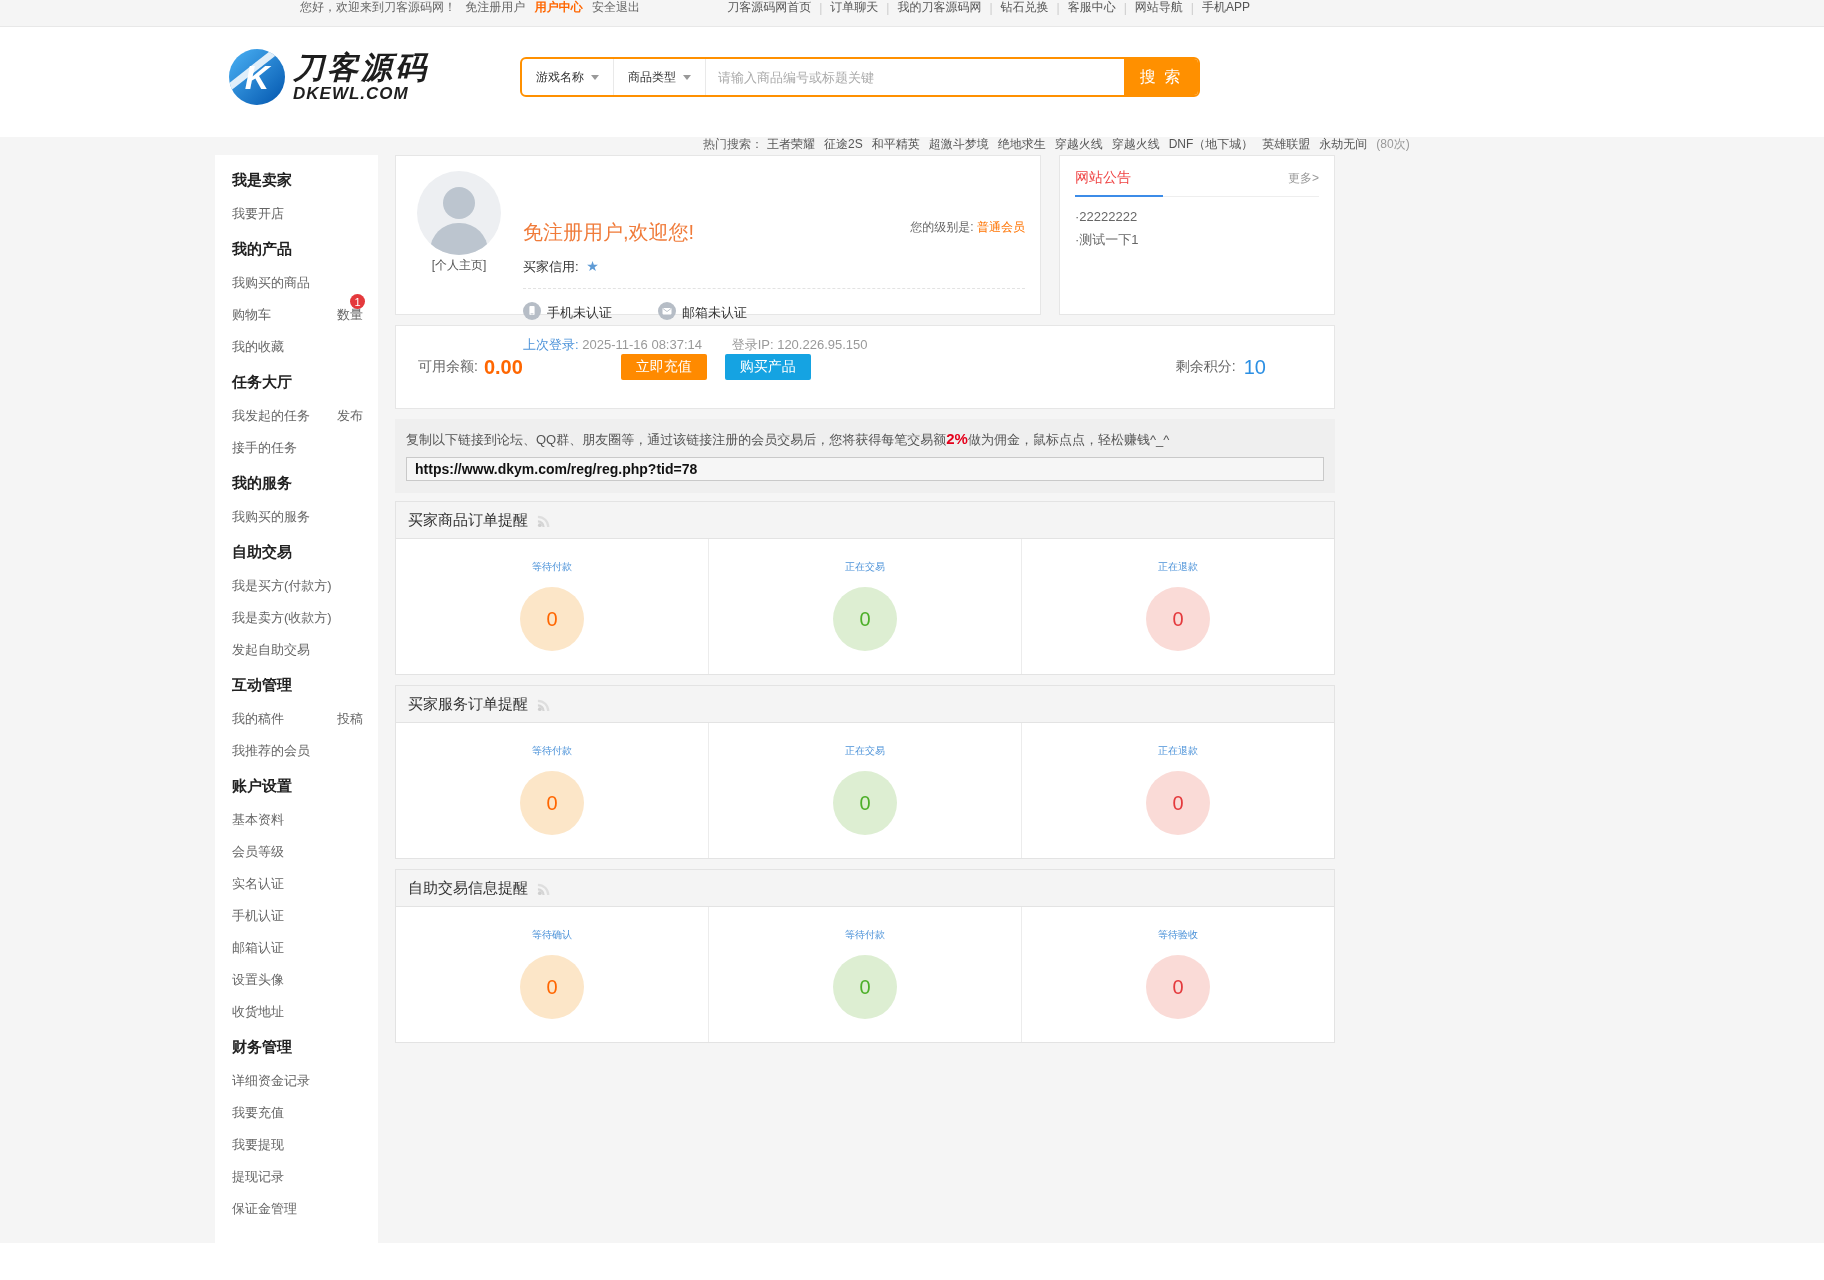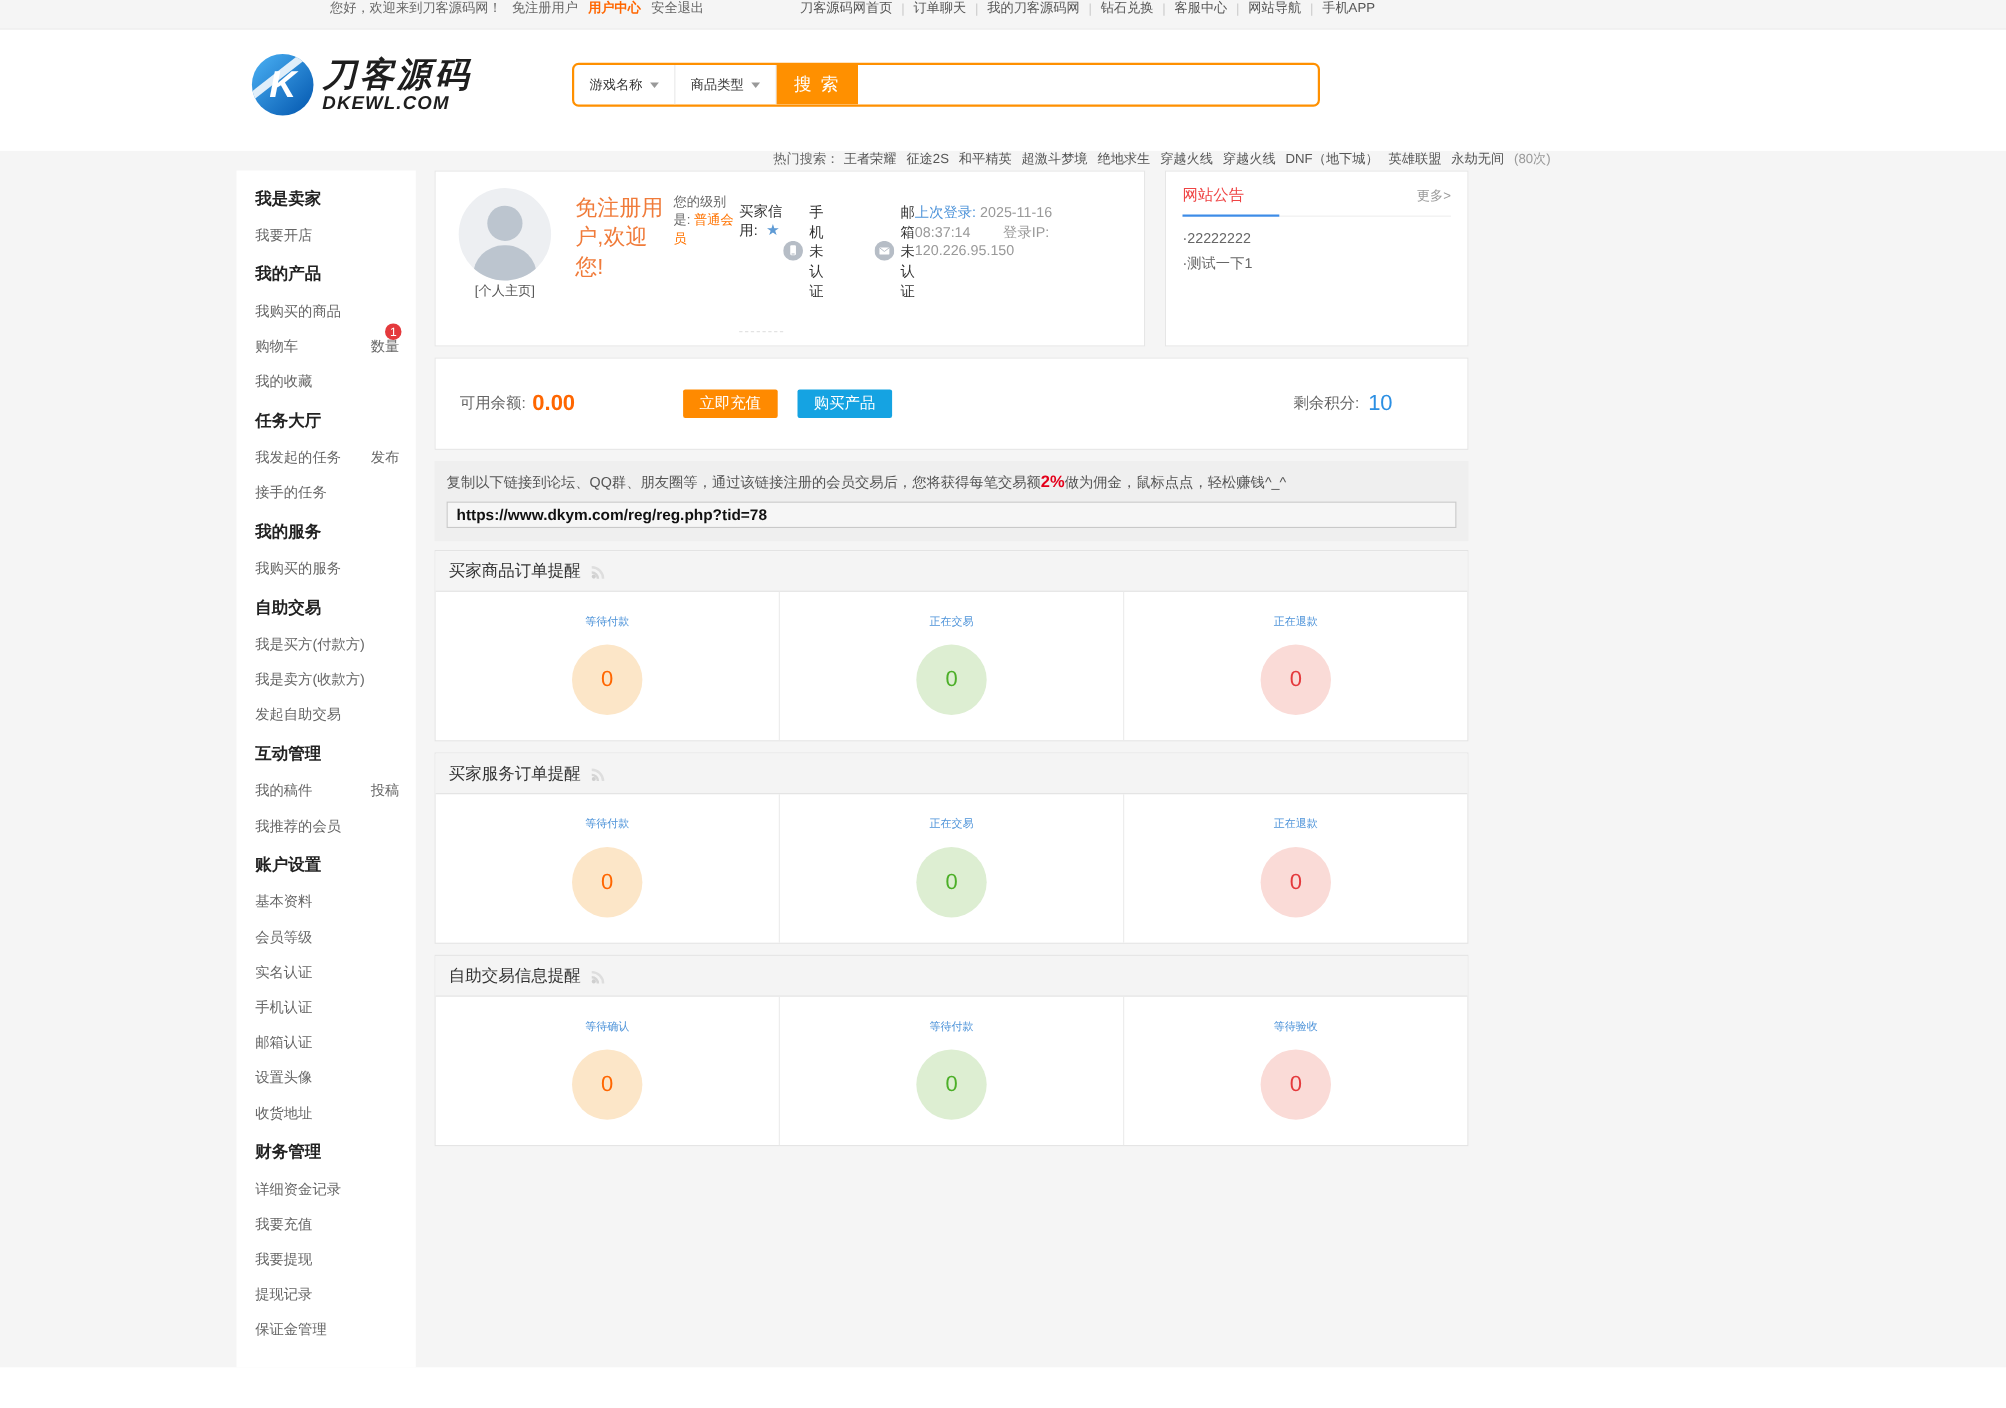--- a/index.html
+++ b/index.html
@@ -61,21 +61,21 @@
   .main { width:940px; margin-left:17px; }
   .card { background:#fff; border:1px solid #e6e6e6; }
   .top-row { display:flex; }
 
   .profile-card { width:646px; height:160px; padding:15px 15px 12px; display:flex; }
   .avatar-block { width:96px; text-align:center; }
   .avatar { width:84px; height:84px; border-radius:50%; background:#edeff2; margin:0 auto; position:relative; overflow:hidden; }
   .avatar::before { content:""; position:absolute; width:32px; height:32px; border-radius:50%; background:#bcc5cf; left:26px; top:16px; }
   .avatar::after { content:""; position:absolute; width:58px; height:34px; border-radius:28px 28px 0 0; background:#bcc5cf; left:13px; top:52px; }
   .homepage-link { display:inline-block; font-size:12px; color:#555; }
-  .profile-right { flex:1; padding-left:16px; display:flex; flex-direction:row; }
+  .profile-right { flex:1; padding-left:16px; display:flex; flex-direction:column;margin-top:44px; }
   .pr-row1 { display:flex; justify-content:space-between; align-items:flex-start; margin-top:4px; }
   .welcome { font-size:20px; color:#f07b3a; }
   .level { font-size:12px; color:#666; }
   .level b { color:#ff7300; font-weight:normal; }
   .credit-row { font-size:13px; color:#333; margin-top:12px; padding-bottom:12px; border-bottom:1px dashed #e3e3e3; }
   .star { color:#5f9bd5; font-size:14px; margin-left:4px; }
   .cert-row { display:flex; align-items:flex-start; gap:46px; margin-top:13px; font-size:13px; color:#333; }
   .cert { display:flex; align-items:center; gap:6px; }
   .login-row { margin-top:13px; font-size:13px; color:#999; }
   .login-label { color:#4d93d9; }
@@ -166,20 +166,21 @@
     <div class="search-area">
       <div class="search-box">
         <div class="sel">
           <span>游戏名称</span>
           <i class="caret"></i>
         </div>
         <div class="sel">
           <span>商品类型</span>
           <i class="caret"></i>
         </div>
+        <input class="search-input" placeholder="请输入商品编号或标题关键" style="">
         <button class="search-btn">搜 索</button>
       </div>
       <div class="hot-row">
         <span class="hot-label">热门搜索：</span><span><a class="hotkw">王者荣耀</a><a class="hotkw">征途2S</a><a class="hotkw">和平精英</a><a class="hotkw">超激斗梦境</a><a class="hotkw">绝地求生</a><a class="hotkw">穿越火线</a><a class="hotkw">穿越火线</a><a class="hotkw">DNF（地下城）</a><a class="hotkw">英雄联盟</a><a class="hotkw">永劫无间</a></span><span class="hot-count">(80次)</span>
       </div>
     </div>
   </div>
 </div>
 
 <div class="page-bg">

